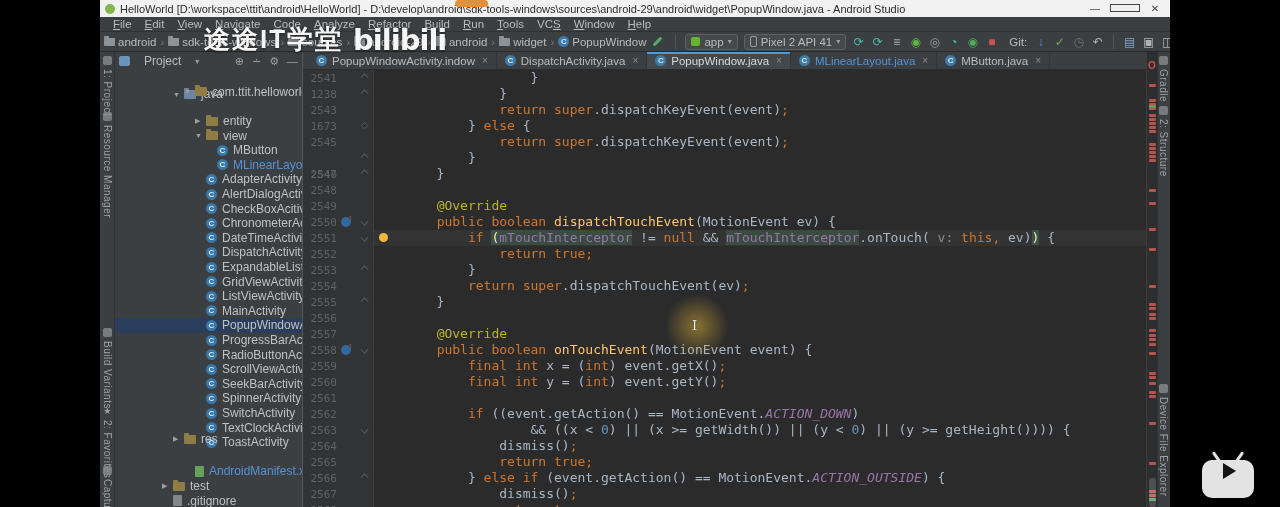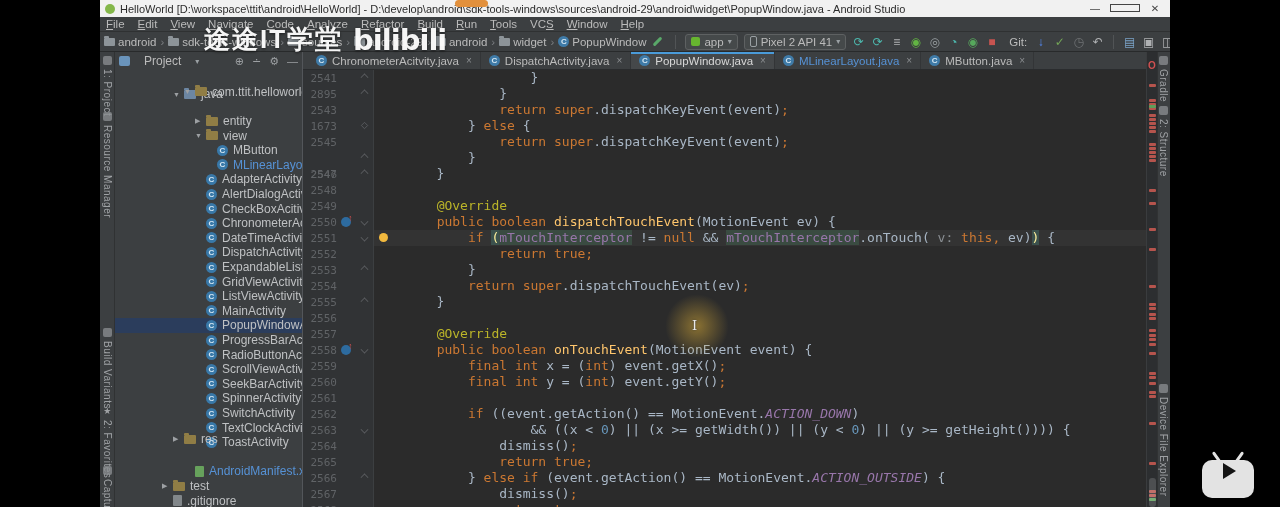--- a/index.html
+++ b/index.html
@@ -12,21 +12,21 @@
     align-items:center;padding-left:5px;font-size:11px;color:#2b2b2b;white-space:nowrap;}
   .asicon{width:10px;height:10px;border-radius:50%;background:#84b74a;margin-right:5px;flex:0 0 auto;}
   .ttext{overflow:hidden;text-overflow:ellipsis;flex:1 1 auto;}
   .winctl{display:flex;flex:0 0 auto;}
   .winctl span{width:30px;text-align:center;color:#444;font-size:10px;line-height:17px;}
   .maxbox{display:inline-block;width:8px;height:8px;border:1px solid #444;margin-top:4px;}
   .pill{position:absolute;left:355px;top:0;width:33px;height:7px;background:#e2903c;border-radius:4px;}
 
   
   .menubar{position:absolute;left:0;top:17px;right:0;height:15px;background:#3c3f41;display:flex;
-    align-items:center;gap:13px;padding-left:6px;font-size:11.5px;color:#bbbbbb;border-bottom:1px solid #2f3132;}
+    align-items:center;gap:13px;padding-left:13px;font-size:11.5px;color:#bbbbbb;border-bottom:1px solid #2f3132;}
   .mitem u{text-decoration:underline;}
 
   
   .toolbar{position:absolute;left:0;top:32px;right:0;height:20px;background:#3c3f41;display:flex;
     align-items:center;justify-content:space-between;padding:0 4px;font-size:11.5px;color:#bbbbbb;
     border-bottom:1px solid #282a2b;}
   .bcrumbs,.tright{display:flex;align-items:center;white-space:nowrap;}
   .bitem{display:flex;align-items:center;gap:3px;}
   .bsep{color:#7a7d80;margin:0 4px;}
   .fico{display:inline-block;width:11px;height:8px;background:#8d9499;border-radius:1px;position:relative;}
@@ -367,21 +367,21 @@
             <span class="tico tfile"></span>
             <span>.gitignore</span>
           </div>
         </div>
     </div>
 
     <div class="editor">
       <div class="tabbar" id="tabbar">
           <div class="tab">
             <span class="cico">C</span>
-            <span>ChronometerAcitvity.java</span>
+            <span>PopupWindowActivity.indow</span>
             <span class="tabx">×</span>
           </div>
           <div class="tab">
             <span class="cico">C</span>
             <span>DispatchActivity.java</span>
             <span class="tabx">×</span>
           </div>
           <div class="tab active">
             <span class="cico">C</span>
             <span>PopupWindow.java</span>
@@ -395,21 +395,21 @@
           <div class="tab">
             <span class="cico">C</span>
             <span>MButton.java</span>
             <span class="tabx">×</span>
           </div>
         </div>
       <div id="curline" class="curline" style="top: 178px;"></div>
       <div class="egutter" id="egutter">
           <div class="lnum" style="top: 2px;">2541</div>
           <span class="fold u" style="top: 4px;"></span>
-          <div class="lnum" style="top: 18px;">2895</div>
+          <div class="lnum" style="top: 18px;">1238</div>
           <span class="fold u" style="top: 20px;"></span>
           <div class="lnum" style="top: 34px;">2543</div>
           <div class="lnum" style="top: 50px;">1673</div>
           <span class="fold x" style="top: 52px;"></span>
           <div class="lnum" style="top: 66px;">2545</div>
           <div class="lnum" style="top: 99px; font-family: Liberation Mono, monospace;">2546</div>
           <span class="fold u" style="top: 84px;"></span>
           <div class="lnum" style="top: 98px;">2547</div>
           <span class="fold u" style="top: 100px;"></span>
           <div class="lnum" style="top: 114px;">2548</div>

